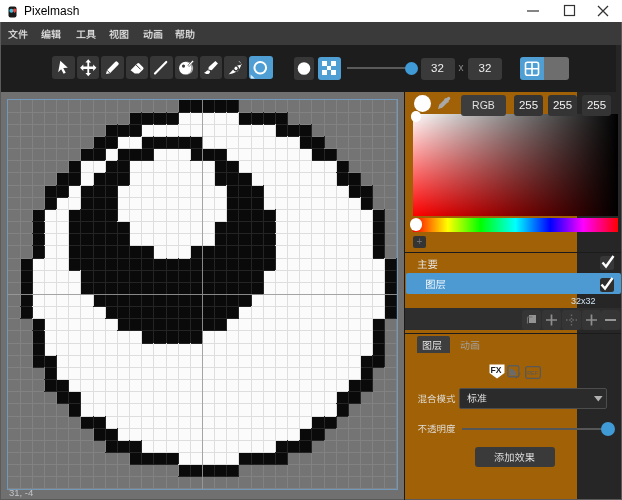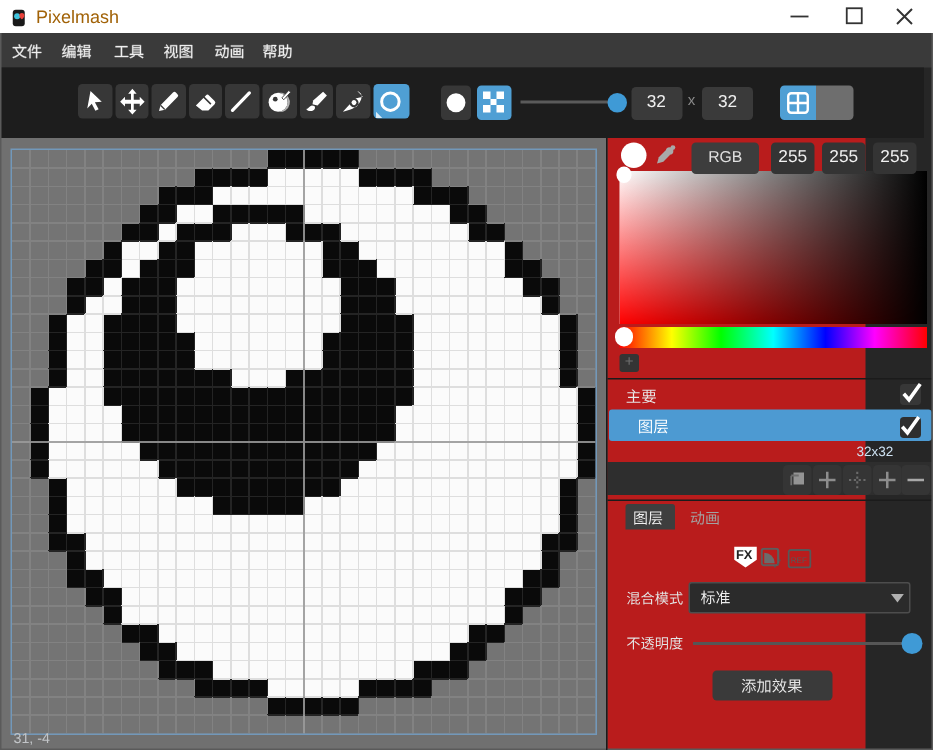--- a/index.html
+++ b/index.html
@@ -1,19 +1,19 @@
 <!DOCTYPE html>
 <html><head><meta charset="utf-8"><style>html,body{margin:0;padding:0;width:622px;height:500px;overflow:hidden;font-family:"Liberation Sans",sans-serif;-webkit-font-smoothing:antialiased}.abs{position:absolute}</style></head><body style="position:relative;background:#262626">
 <div class="abs" style="left:0;top:0;width:622px;height:22px;background:#fff">
     <svg class="abs" style="left:8px;top:6px" width="10" height="12" viewBox="0 0 10 12">
       <rect x="0.5" y="0.5" width="8" height="11" rx="2" fill="#191919"></rect>
       <circle cx="3.4" cy="4.8" r="2" fill="#3ec3dd"></circle>
       <path d="M6.6 2.6a1.7 1.7 0 011.7 1.7c0 1.3-1.7 2.6-1.7 2.6S4.9 5.6 4.9 4.3a1.7 1.7 0 011.7-1.7z" fill="#e8413a"></path>
     </svg>
-    <div class="abs" style="left:24px;top:4px;font-size:12px;color:#a16207">Pixelmash</div>
+    <div class="abs" style="left:24px;top:4px;font-size:12px;color:#000000">Pixelmash</div>
     <svg class="abs" style="left:520px;top:0" width="102" height="22" viewBox="0 0 102 22">
       <path d="M7 11h12" stroke="#333" stroke-width="1.2"></path>
       <rect x="44.5" y="5.5" width="10" height="10" fill="none" stroke="#333" stroke-width="1.2"></rect>
       <path d="M78 6l10 10M88 6L78 16" stroke="#333" stroke-width="1.3"></path>
     </svg>
   </div>
 <div class="abs" style="left:0;top:22px;width:622px;height:23px;background:#3a3a3a">
     <div class="abs" style="left:8px;top:6.5px">
       <svg width="20" height="12" viewBox="0 -8.98 20.40 11.83" style="display:block" fill="#f0f0f0" stroke="#f0f0f0" stroke-width="25.0">
         <path transform="translate(0.0,0) scale(0.010200,-0.010200)" d="M423 823C453 774 485 707 497 666L580 693C566 734 531 799 501 847ZM50 664V590H206C265 438 344 307 447 200C337 108 202 40 36 -7C51 -25 75 -60 83 -78C250 -24 389 48 502 146C615 46 751 -28 915 -73C928 -52 950 -20 967 -4C807 36 671 107 560 201C661 304 738 432 796 590H954V664ZM504 253C410 348 336 462 284 590H711C661 455 592 344 504 253Z"></path>
@@ -1352,21 +1352,21 @@
         <path d="M27 32h1M28 31v1" stroke="#828282" stroke-width="0.085" fill="none"></path>
         <path d="M28 32h1M29 31v1" stroke="#828282" stroke-width="0.085" fill="none"></path>
         <path d="M29 32h1M30 31v1" stroke="#828282" stroke-width="0.085" fill="none"></path>
         <path d="M30 32h1M31 31v1" stroke="#828282" stroke-width="0.085" fill="none"></path>
         <path d="M31 32h1M32 31v1" stroke="#828282" stroke-width="0.085" fill="none"></path>
         <path d="M16 0v32M0 16h32" stroke="#9a9a9a" stroke-width="0.1" opacity="0.85" fill="none"></path>
       </svg>
     </div>
     <div class="abs" style="left:9px;top:395px;font-size:9.5px;color:#c2c5c8">31, -4</div>
   </div>
-<div class="abs" style="left:405px;top:92px;width:172px;height:408px;background:#b91c1c">
+<div class="abs" style="left:405px;top:92px;width:172px;height:408px;background:#a16207">
     <div class="abs" style="left:8px;top:22px;width:205px;height:102px;background:linear-gradient(to right,#fff,#000)"></div>
     <div class="abs" style="left:8px;top:22px;width:205px;height:102px;background:linear-gradient(to bottom,#fff,#f00);mix-blend-mode:multiply"></div>
     <div class="abs" style="left:8px;top:126px;width:205px;height:13.5px;background:linear-gradient(to right,#f00,#ff0 17%,#0f0 33%,#0ff 50%,#00f 67%,#f0f 83%,#f00)"></div>
     <div class="abs" style="left:8.5px;top:2.5px;width:17px;height:17px;border-radius:50%;background:#fff"></div>
     <div class="abs" style="left:5.6px;top:19.4px;width:10.4px;height:10.4px;border-radius:50%;background:#fff"></div>
     <div class="abs" style="left:4.8px;top:126.3px;width:12.4px;height:12.4px;border-radius:50%;background:#fff"></div>
     <svg class="abs" style="left:31px;top:4px" width="15" height="15" viewBox="0 0 15 15">
       <path d="M2 13l1.2-4.2 4.6-4.6 3 3-4.6 4.6z" fill="#a9a9a9"></path>
       <circle cx="10.4" cy="4.6" r="2.5" fill="#a9a9a9"></circle>
       <circle cx="12.6" cy="2.4" r="1.6" fill="#a9a9a9"></circle>

